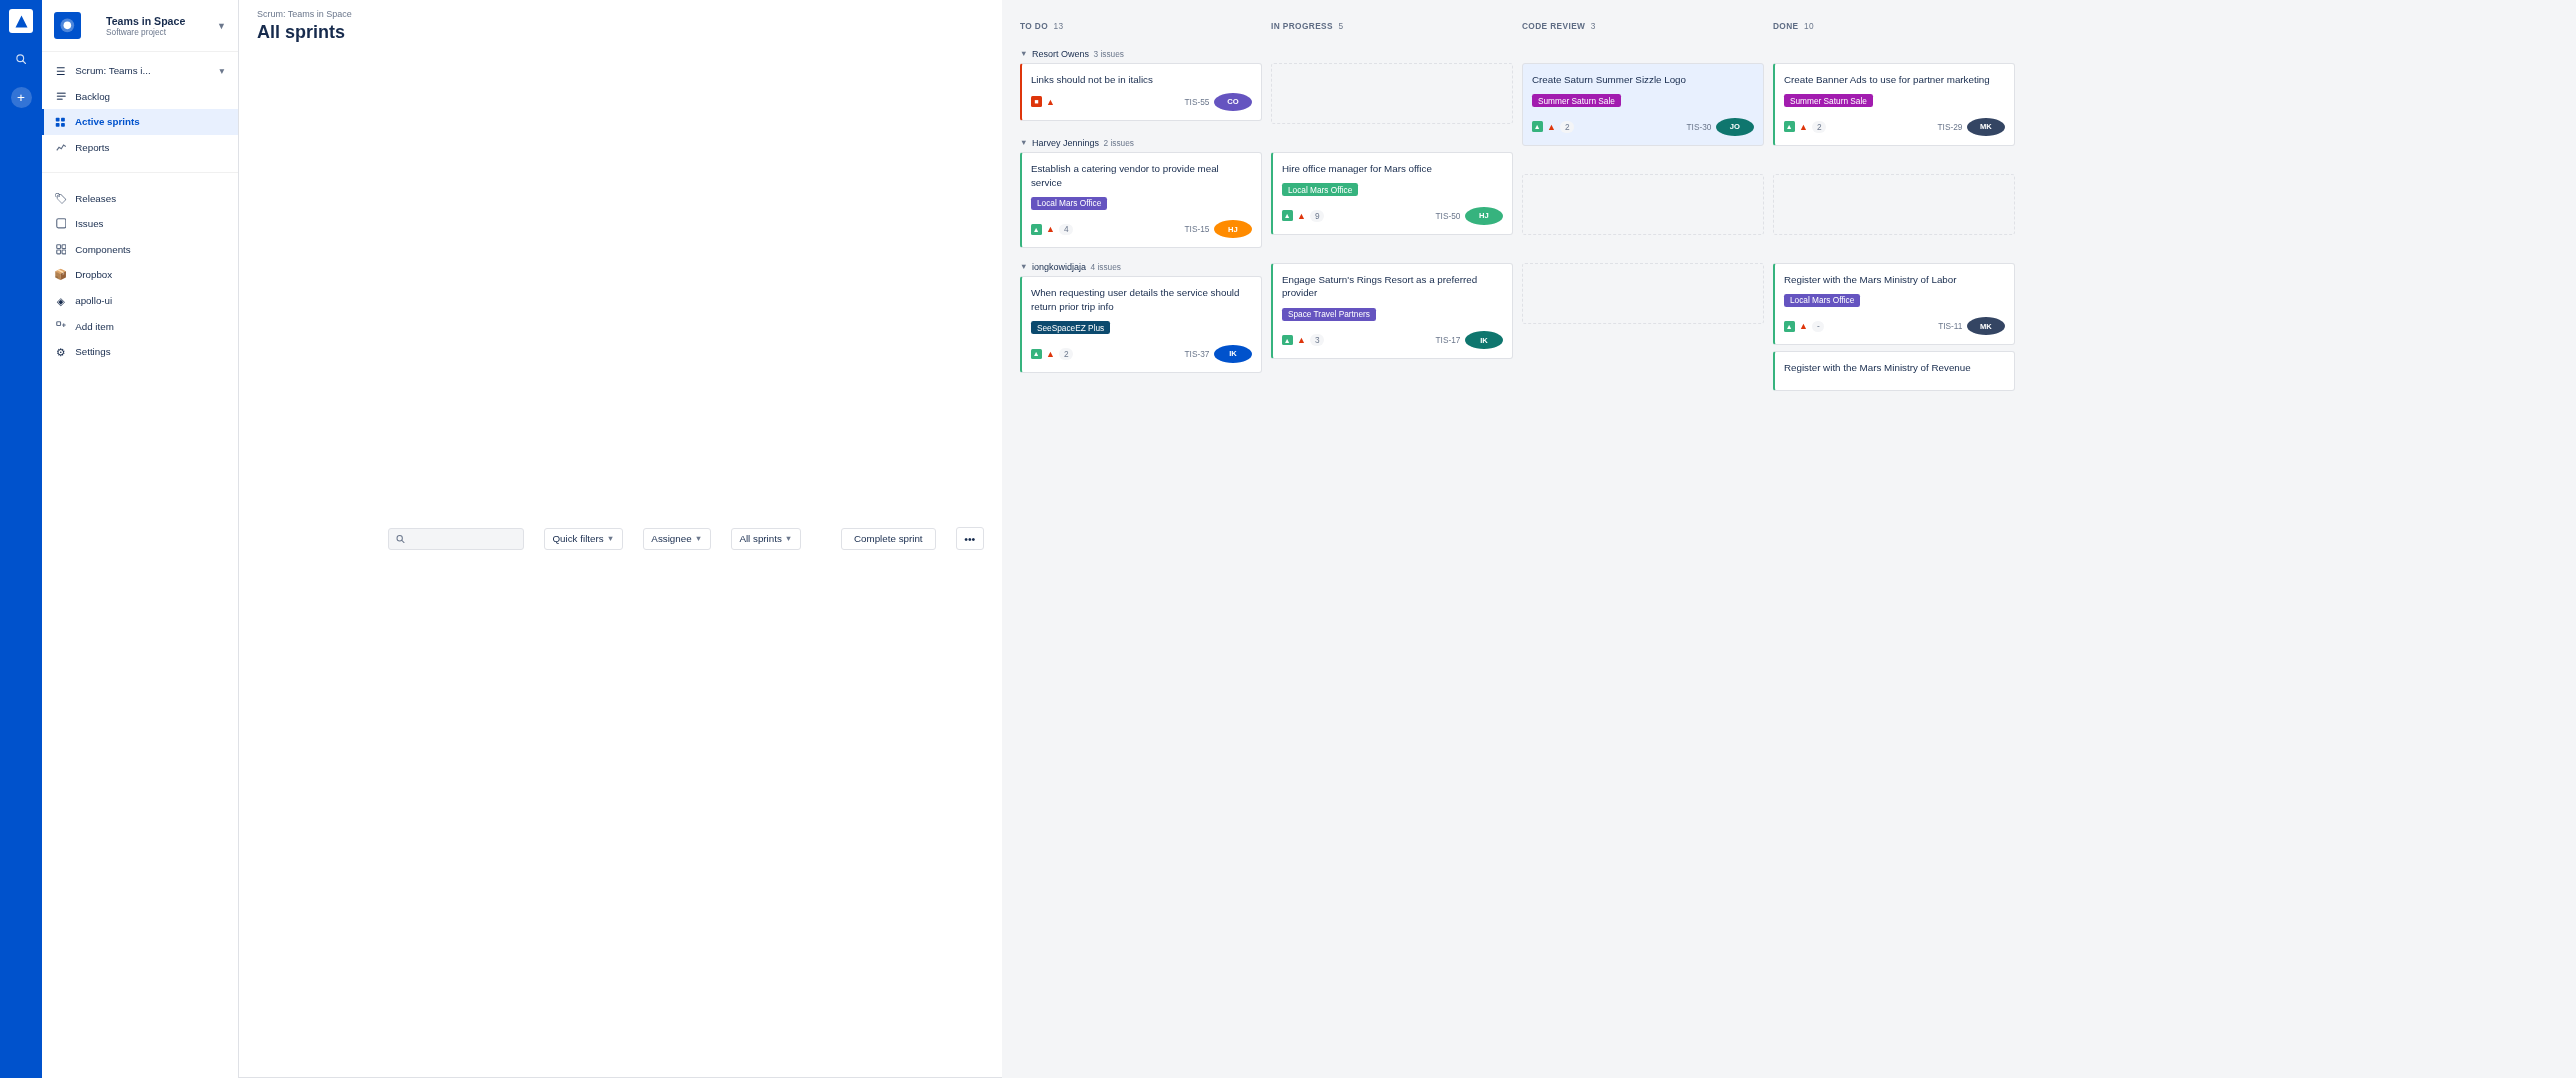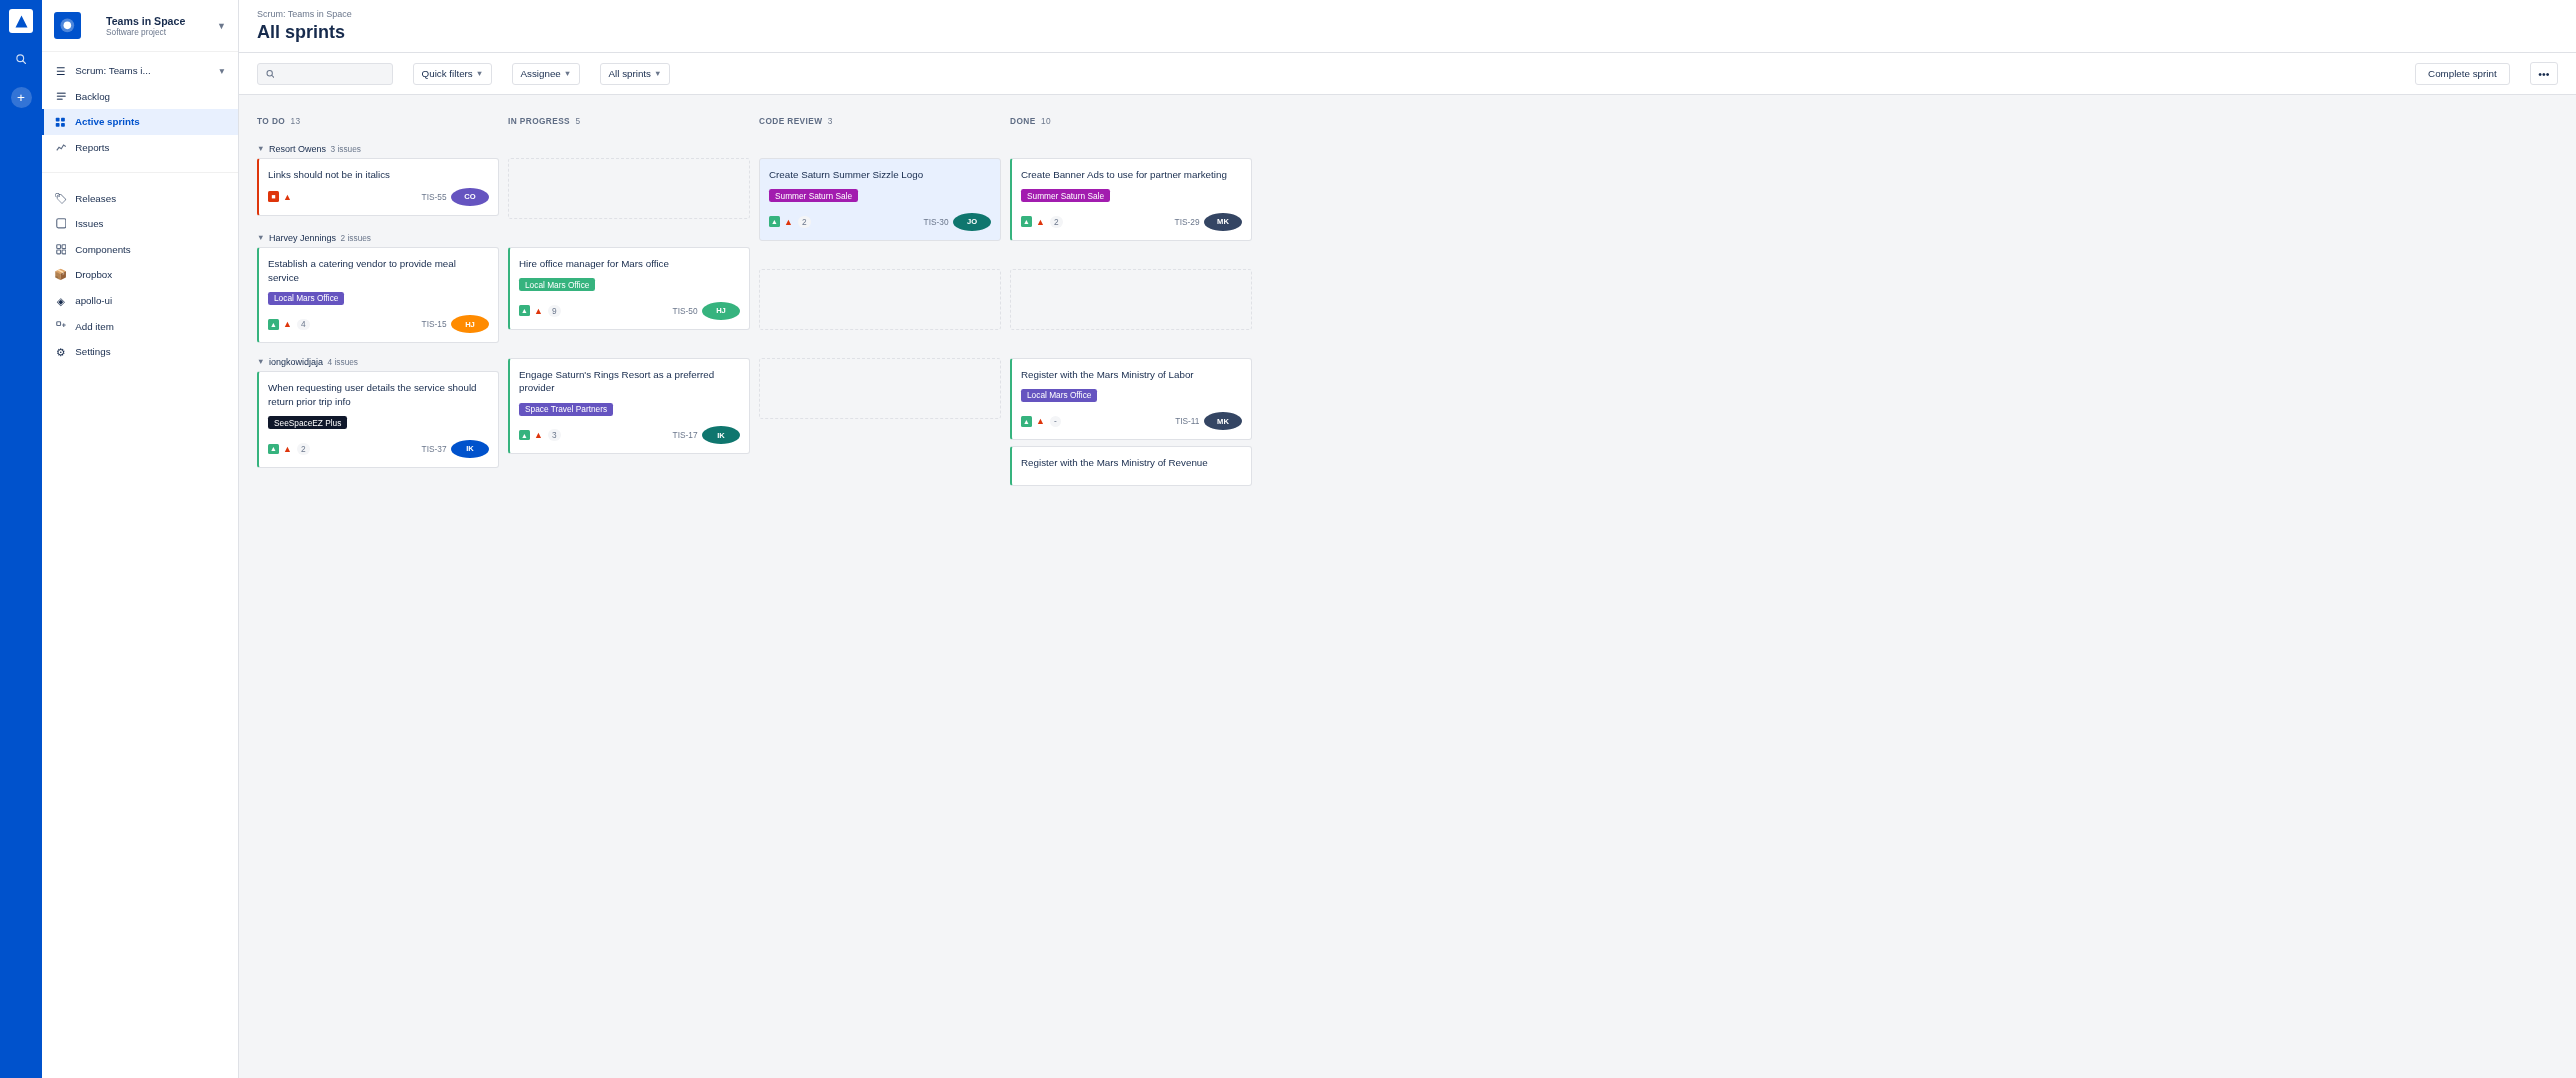--- a/index.html
+++ b/index.html
@@ -25,21 +25,21 @@
 
     .sidebar-section { padding: 6px 0; }
     .sidebar-item { display: flex; align-items: center; gap: 7.6px; padding: 6px 12px; cursor: pointer; color: #172b4d; font-size: 9.8px; }
     .sidebar-item.active { background: #e8f0fe; color: #0052cc; font-weight: 600; border-left: 2.3px solid #0052cc; padding-left: 9.8px; }
     .sidebar-item-icon { width: 13.6px; height: 13.6px; display: flex; align-items: center; justify-content: center; font-size: 10.6px; flex-shrink: 0; }
     .sidebar-item-text { font-size: 9.8px; }
 
     .sidebar-divider { border: none; border-top: 0.8px solid #f0f0f0; margin: 6px 0; }
 
     
-    .main { flex: 1; display: flex; flex-direction: column; overflow: hidden; }
+    .main { flex: 1; display: flex; flex-direction: row; overflow: hidden; }
 
     
     .topbar { padding: 9px 18px 0; background: white; border-bottom: 0.8px solid #dfe1e6; }
     .topbar-breadcrumb { font-size: 9px; color: #6b778c; margin-bottom: 3px; }
     .topbar-title { font-size: 18px; font-weight: 600; color: #172b4d; padding-bottom: 9px; }
 
     
     .toolbar { display: flex; align-items: center; gap: 20px; padding: 9px 18px; background: white; border-bottom: 0.8px solid #dfe1e6; }
     .toolbar-search { display: flex; align-items: center; background: #f4f5f7; border: 0.8px solid #dfe1e6; border-radius: 3px; padding: 4.5px 7.6px; gap: 4.5px; width: 136px; }
     .toolbar-search input { border: none; background: transparent; outline: none; font-size: 9.8px; color: #172b4d; width: 100%; }
@@ -69,21 +69,21 @@
     .card { background: white; border-radius: 3px; padding: 9px; border: 0.8px solid #dfe1e6; cursor: pointer; position: relative; }
     .card.highlight { background: #e8f0fe; border: 0.8px solid #dfe1e6; }
     .card-left-border-red { border-left: 2.3px solid #de350b; }
     .card-left-border-green { border-left: 2.3px solid #36b37e; }
 
     .card-title { font-size: 9.8px; color: #172b4d; line-height: 1.4; margin-bottom: 6px; }
     .card-tag { display: inline-block; padding: 1.5px 6px; border-radius: 2.3px; font-size: 8.3px; font-weight: 500; margin-bottom: 6px; }
     .tag-orange { background: #a21caf; color: white; }
     .tag-purple { background: #6554c0; color: white; }
     .tag-green { background: #36b37e; color: white; }
-    .tag-teal { background: #0f172a; color: white; }
+    .tag-teal { background: #0c4a6e; color: white; }
 
     .card-footer { display: flex; align-items: center; gap: 4.5px; margin-top: 4.5px; }
     .card-icon-green { width: 10.6px; height: 10.6px; background: #36b37e; border-radius: 1.5px; display: inline-flex; align-items: center; justify-content: center; color: white; font-size: 6.8px; flex-shrink: 0; }
     .card-icon-red { width: 10.6px; height: 10.6px; background: #de350b; border-radius: 1.5px; display: inline-flex; align-items: center; justify-content: center; color: white; font-size: 6.8px; flex-shrink: 0; }
     .card-priority { font-size: 9px; color: #de350b; }
     .card-count { font-size: 8.3px; color: #6b778c; background: #f4f5f7; padding: 0.8px 4.5px; border-radius: 7.6px; }
     .card-count-dash { font-size: 8.3px; color: #6b778c; background: #f4f5f7; padding: 0.8px 4.5px; border-radius: 7.6px; }
     .card-id { font-size: 8.3px; color: #6b778c; margin-left: auto; }
     .card-avatar { width: 38px; height: 18px; border-radius: 50%; display: flex; align-items: center; justify-content: center; font-size: 7.6px; color: white; font-weight: bold; flex-shrink: 0; }
     .avatar-blue { background: #0052cc; }

